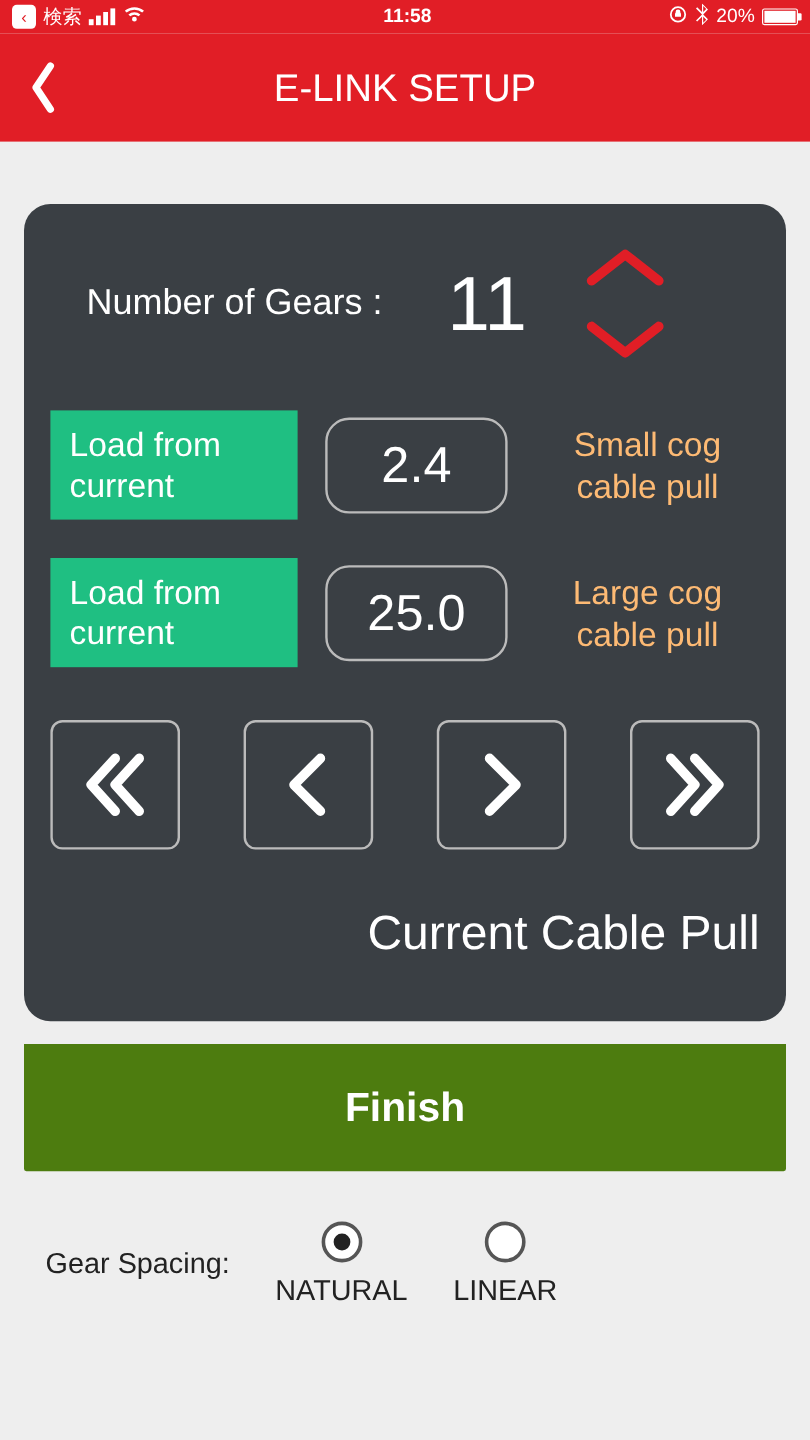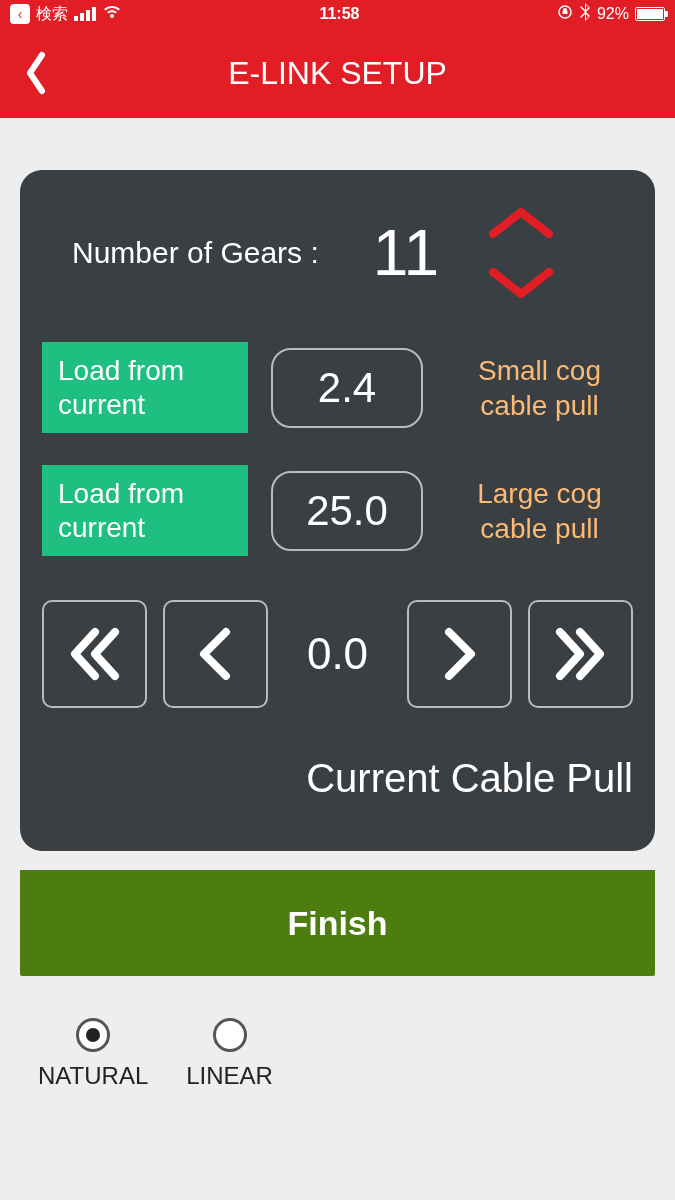--- a/index.html
+++ b/index.html
@@ -111,21 +111,21 @@
       <svg width="16" height="16" viewBox="0 0 16 16">
           <circle cx="8" cy="8" r="6" fill="none" stroke="#fff" stroke-width="1.5"></circle>
           <path d="M6 7V6a2 2 0 014 0v1h.5v3h-5V7H6z" fill="#fff"></path>
         </svg>
     </span>
     <span>
       <svg width="12" height="18" viewBox="0 0 12 18">
           <path d="M6 0v7L2 3l-1 1 5 5-5 5 1 1 4-4v7l5-5-4-4 4-4-5-5zm1 2l2.5 2.5L7 7V2zm0 9l2.5 2.5L7 16v-5z" fill="#fff"></path>
         </svg>
     </span>
-    <span>92%</span>
+    <span>20%</span>
     <span class="battery">
         <span class="battery-fill"></span>
       </span>
   </div>
 </div>
 
 <div class="header">
   <div class="back-btn">
     <svg viewBox="0 0 28 44">
         <path d="M20 4 L8 22 L20 40" fill="none" stroke="#fff" stroke-width="6" stroke-linecap="round" stroke-linejoin="round"></path>
@@ -170,39 +170,39 @@
       <button class="step-btn">
         <svg viewBox="0 0 60 60">
             <path d="M30 8 L10 30 L30 52 M50 8 L30 30 L50 52" fill="none" stroke="#fff" stroke-width="8" stroke-linecap="round" stroke-linejoin="round"></path>
           </svg>
       </button>
       <button class="step-btn">
         <svg viewBox="0 0 60 60">
             <path d="M40 8 L18 30 L40 52" fill="none" stroke="#fff" stroke-width="8" stroke-linecap="round" stroke-linejoin="round"></path>
           </svg>
       </button>
-      <div class="current-val">0.0</div>
       <button class="step-btn">
         <svg viewBox="0 0 60 60">
             <path d="M20 8 L42 30 L20 52" fill="none" stroke="#fff" stroke-width="8" stroke-linecap="round" stroke-linejoin="round"></path>
           </svg>
       </button>
       <button class="step-btn">
         <svg viewBox="0 0 60 60">
             <path d="M10 8 L30 30 L10 52 M30 8 L50 30 L30 52" fill="none" stroke="#fff" stroke-width="8" stroke-linecap="round" stroke-linejoin="round"></path>
           </svg>
       </button>
     </div>
 
     <div class="current-label">Current Cable Pull</div>
   </div>
 
   <button class="finish-btn">Finish</button>
 
   <div class="spacing-row">
+    <span class="spacing-label">Gear Spacing:</span>
     <div class="radio-opt">
       <span class="radio-circle">
           <span class="radio-dot"></span>
         </span>
       <span>NATURAL</span>
     </div>
     <div class="radio-opt">
       <span class="radio-circle"></span>
       <span>LINEAR</span>
     </div>

